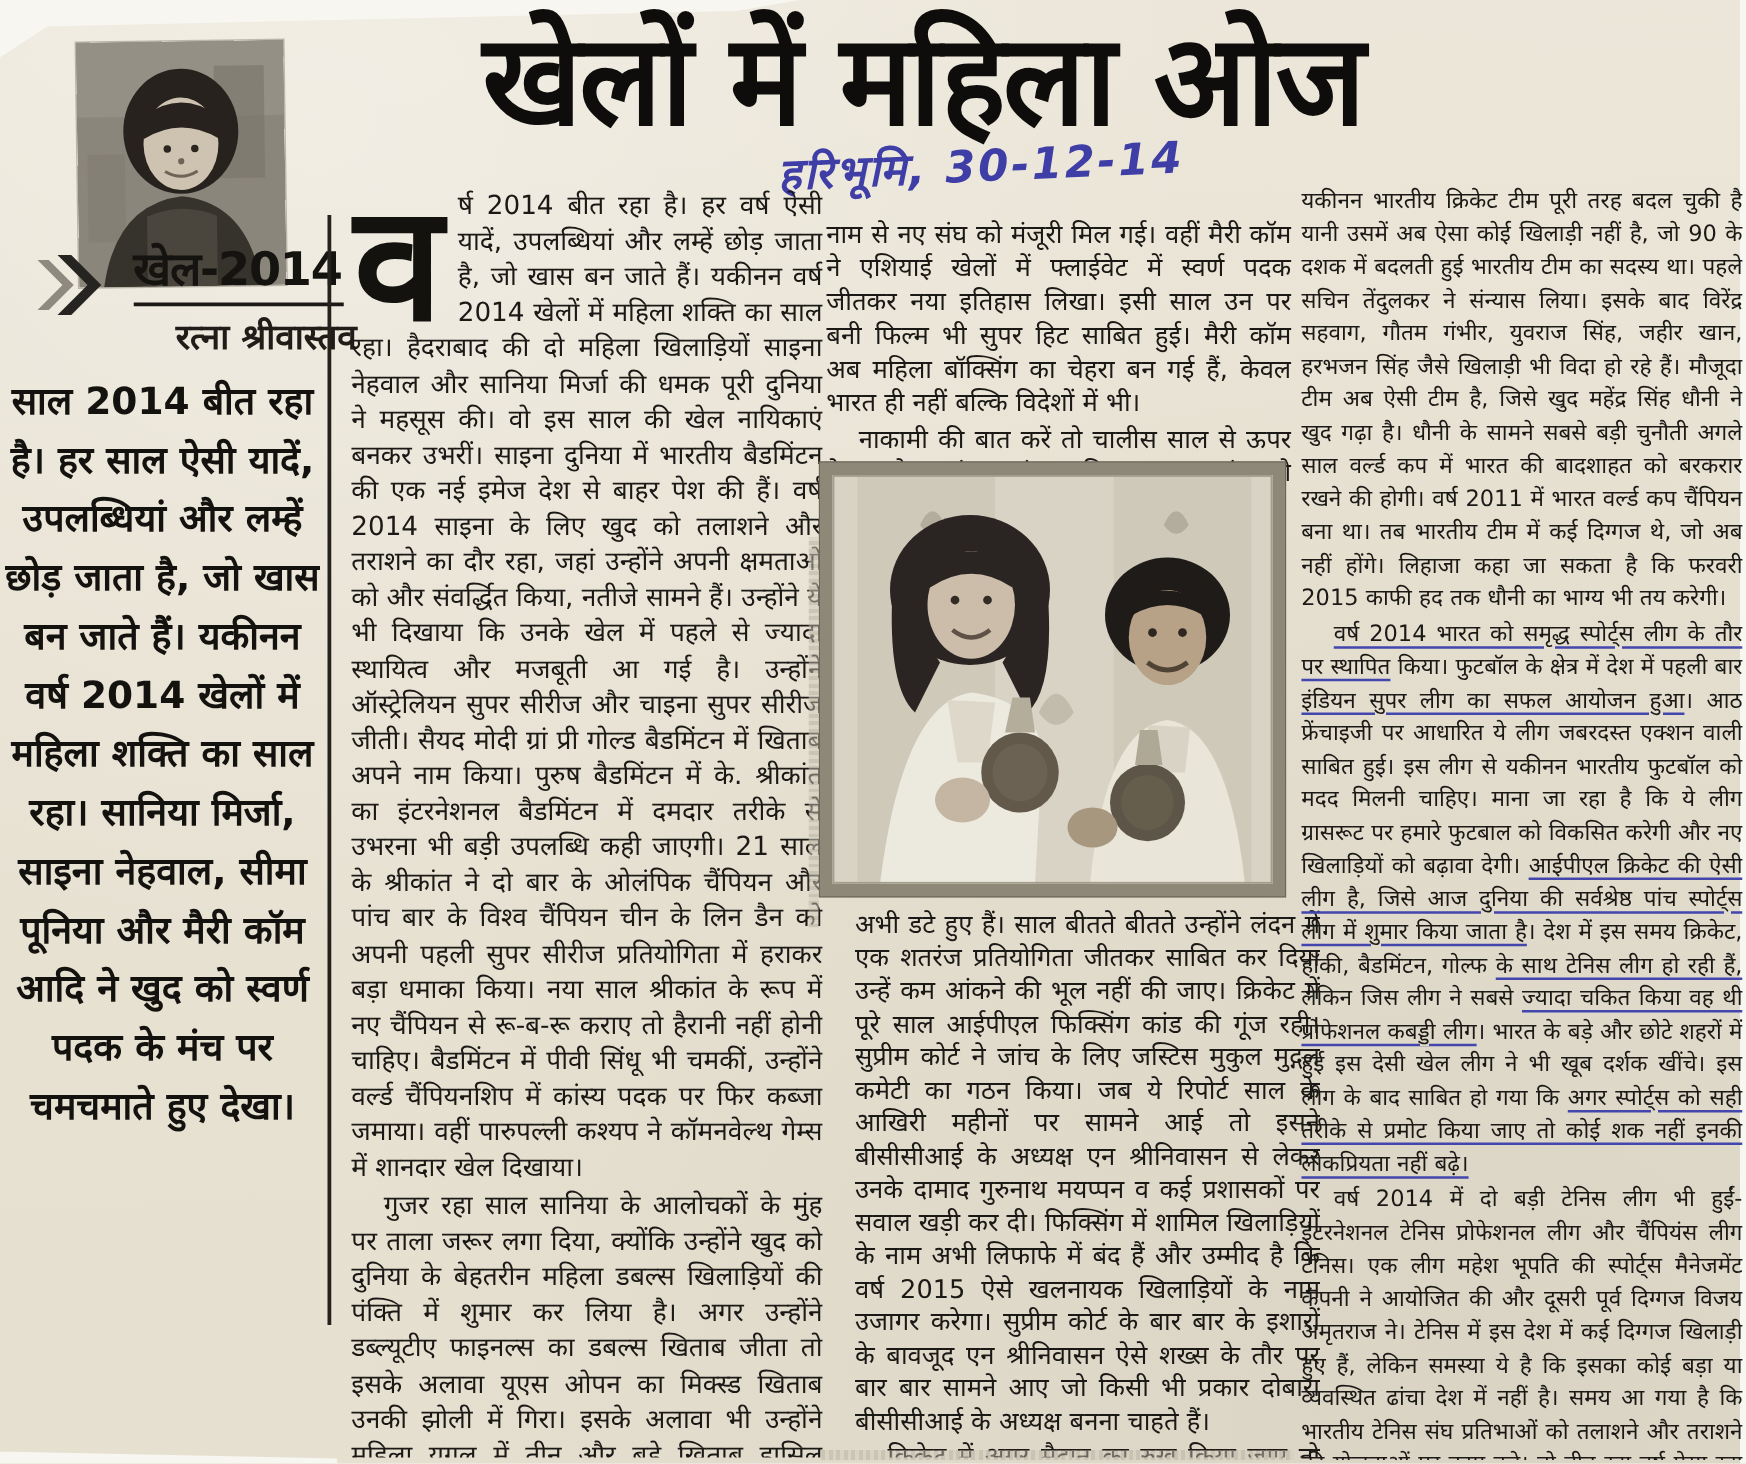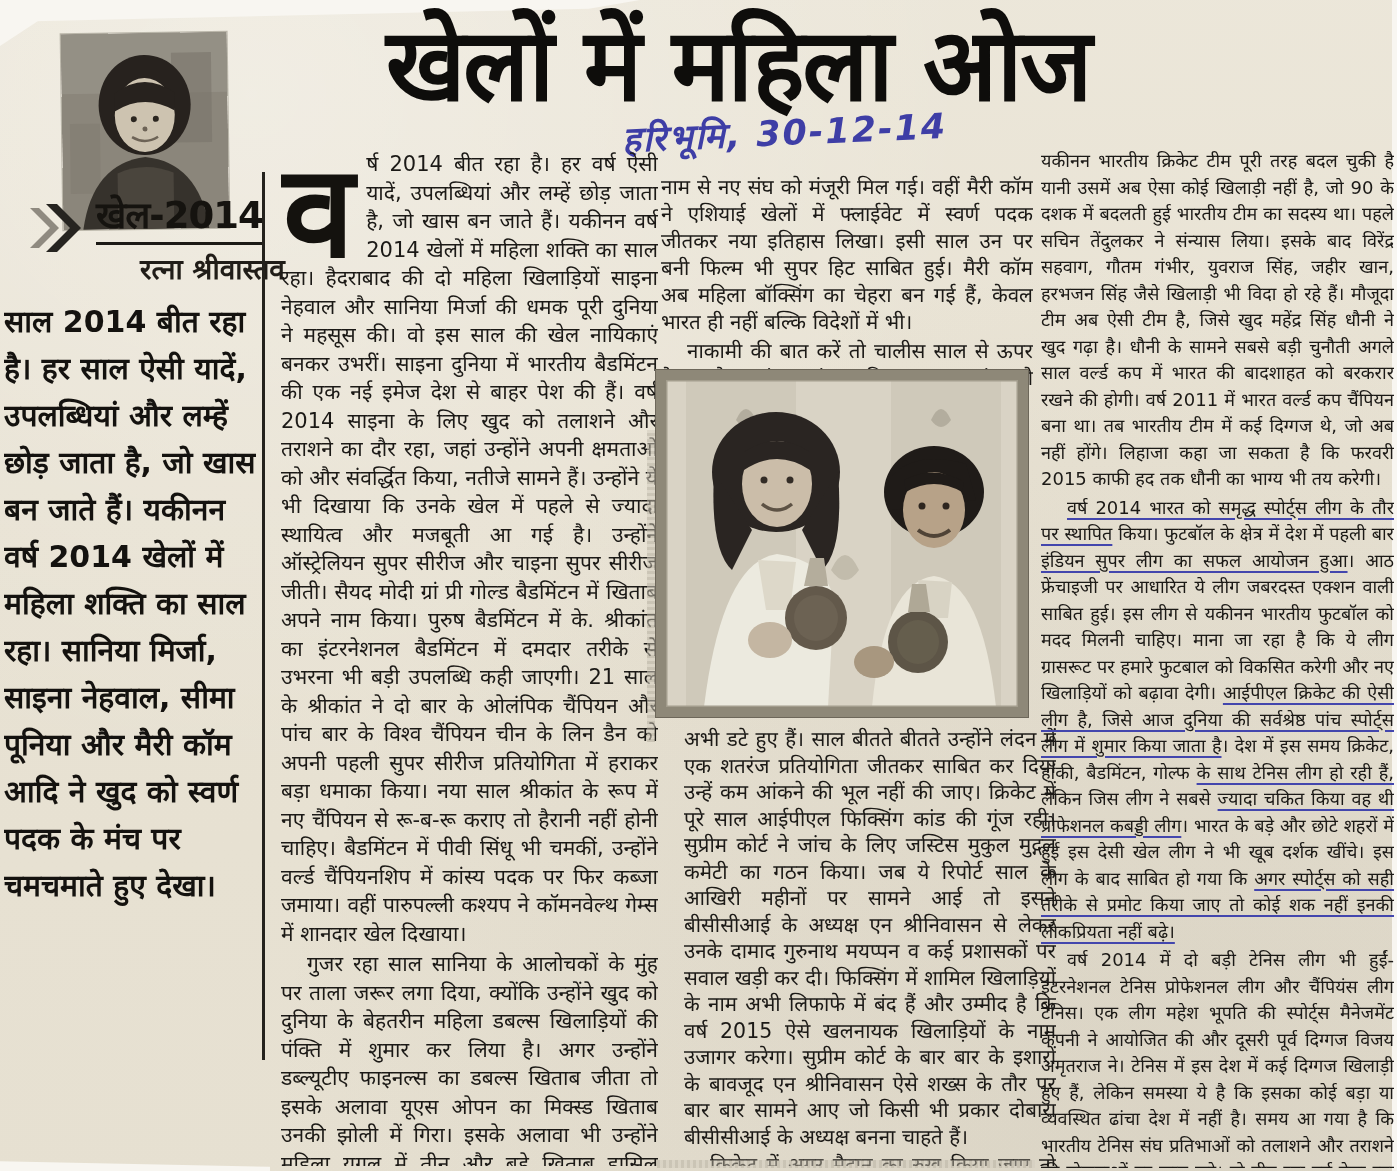--- a/index.html
+++ b/index.html
@@ -16,27 +16,27 @@
   .edge-corner{left:0;top:0;width:70px;height:46px;clip-path:polygon(0 0,100% 0,0 100%);}
   .edge-right{right:0;top:0;width:5px;height:1171px;}
   .edge-bottom-left{left:0;bottom:0;width:270px;height:14px;clip-path:polygon(0 30%,100% 70%,100% 100%,0 100%);}
   
   .author-photo{left:62px;top:33px;width:166px;height:196px;transform:rotate(-.8deg);
     box-shadow:0 0 0 1px rgba(90,85,70,.35);}
   .author-photo svg{display:block;width:100%;height:100%;}
   
   .chev{left:26px;top:196px;width:62px;height:64px;}
   .chev svg{display:block;width:100%;height:100%;}
-  .kicker-texts{left:96px;top:188px;width:190px;}
+  .kicker-texts{left:96px;top:188px;width:190px;text-align:center;}
   .kicker{font-size:37px;font-weight:800;color:#15130f;border-bottom:3px solid #1c1a16;
     display:inline-block;padding:0 2px 3px 0;letter-spacing:-1px;}
   .author{font-size:28px;font-weight:600;color:#201d18;margin-top:4px;margin-left:44px;}
   
   .pullquote{left:4px;top:298px;width:252px;height:672px;overflow:hidden;
-    font-size:30px;line-height:47px;font-weight:600;text-align:left;color:#14120f;}
+    font-size:30px;line-height:47px;font-weight:600;text-align:center;color:#14120f;}
   .vdivider{left:262px;top:172px;width:3px;height:888px;background:#24221d;}
   
   .headline{left:386px;top:-6px;margin:0;font-size:97px;font-weight:900;letter-spacing:-2px;
     color:#0e0d0b;white-space:nowrap;transform:scaleY(1.04);}
   .handnote{left:622px;top:108px;font-size:35px;font-style:italic;font-weight:600;
     color:#3e3ea6;letter-spacing:2px;transform:rotate(-2.5deg);white-space:nowrap;}
   
   .col{overflow:hidden;text-align:justify;}
   .col p{margin:0;text-align:justify;}
   .col p + p{margin-top:2px;}

